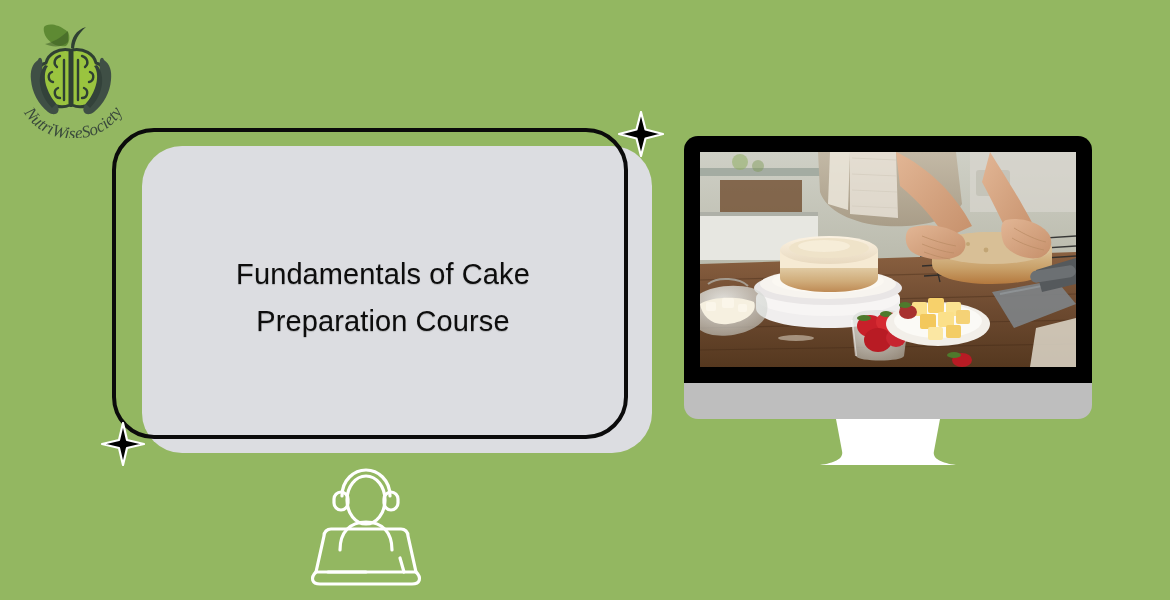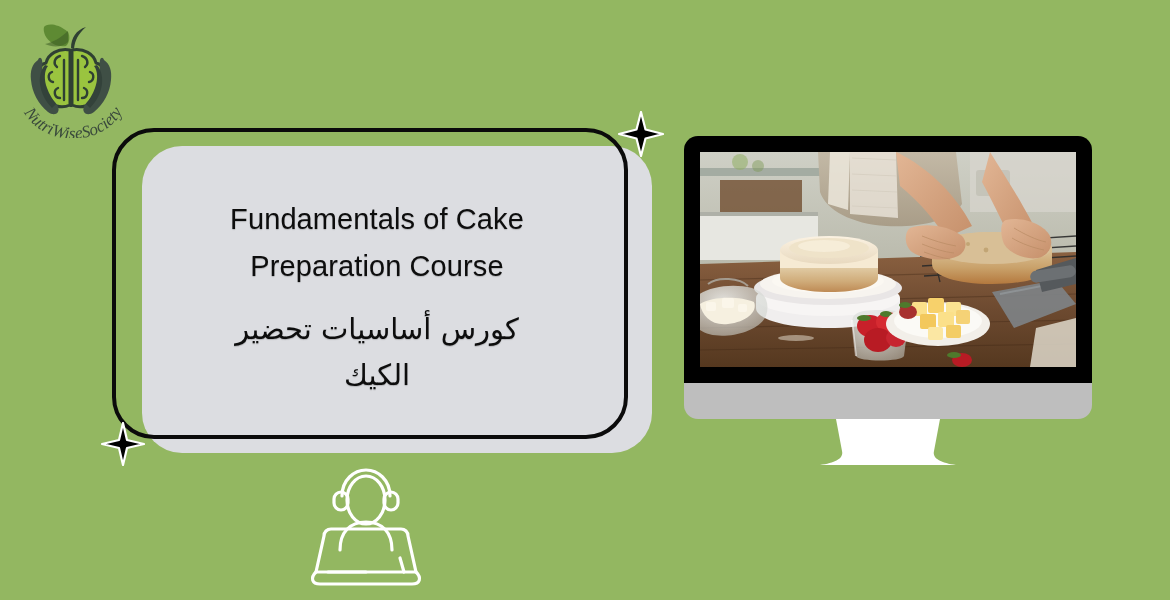--- a/index.html
+++ b/index.html
@@ -18,21 +18,21 @@
   .card-wrap{position:absolute;left:112px;top:128px;width:540px;height:325px;}
   .card-gray{
     position:absolute;left:30px;top:18px;width:510px;height:307px;
     background:#dcdde1;border-radius:40px;
   }
   .card-outline{
     position:absolute;left:0px;top:0px;width:508px;height:303px;
     border:4px solid #0b0b0b;border-radius:42px;background:transparent;
   }
   .card-text{
-    position:absolute;left:20px;top:18px;width:510px;height:307px;
+    position:absolute;left:26px;top:18px;width:510px;height:307px;
     display:flex;flex-direction:column;align-items:center;justify-content:center;
     box-sizing:border-box;padding:6px 34px 10px 14px;
   }
   .t-en{
     font-size:29px;line-height:1.62;color:#0d0d0d;text-align:center;
     letter-spacing:.1px;text-shadow:0 1px 1px rgba(0,0,0,.18);
     max-width:330px;
   }
   .t-ar{
     font-size:29px;line-height:1.62;color:#0d0d0d;text-align:center;
@@ -114,21 +114,20 @@
         <textPath href="#arcTxt" startOffset="4%">NutriWiseSociety</textPath>
       </text>
     </svg>
   </div>
 
   <div class="card-wrap">
     <div class="card-gray"></div>
     <div class="card-outline"></div>
     <div class="card-text">
       <div class="t-en">Fundamentals of Cake Preparation Course</div>
-      <div class="t-ar">كورس أساسيات تحضير الكيك</div>
     </div>
   </div>
 
   <div class="spark spark-tr">
     <svg width="46" height="46" viewBox="0 0 46 46" xmlns="http://www.w3.org/2000/svg">
       <path d="M23 1 L27.5 18.5 L45 23 L27.5 27.5 L23 45 L18.5 27.5 L1 23 L18.5 18.5 Z" fill="#000" stroke="#ffffff" stroke-width="2.2" stroke-linejoin="round"></path>
     </svg>
   </div>
   <div class="spark spark-bl">
     <svg width="44" height="44" viewBox="0 0 44 44" xmlns="http://www.w3.org/2000/svg">

